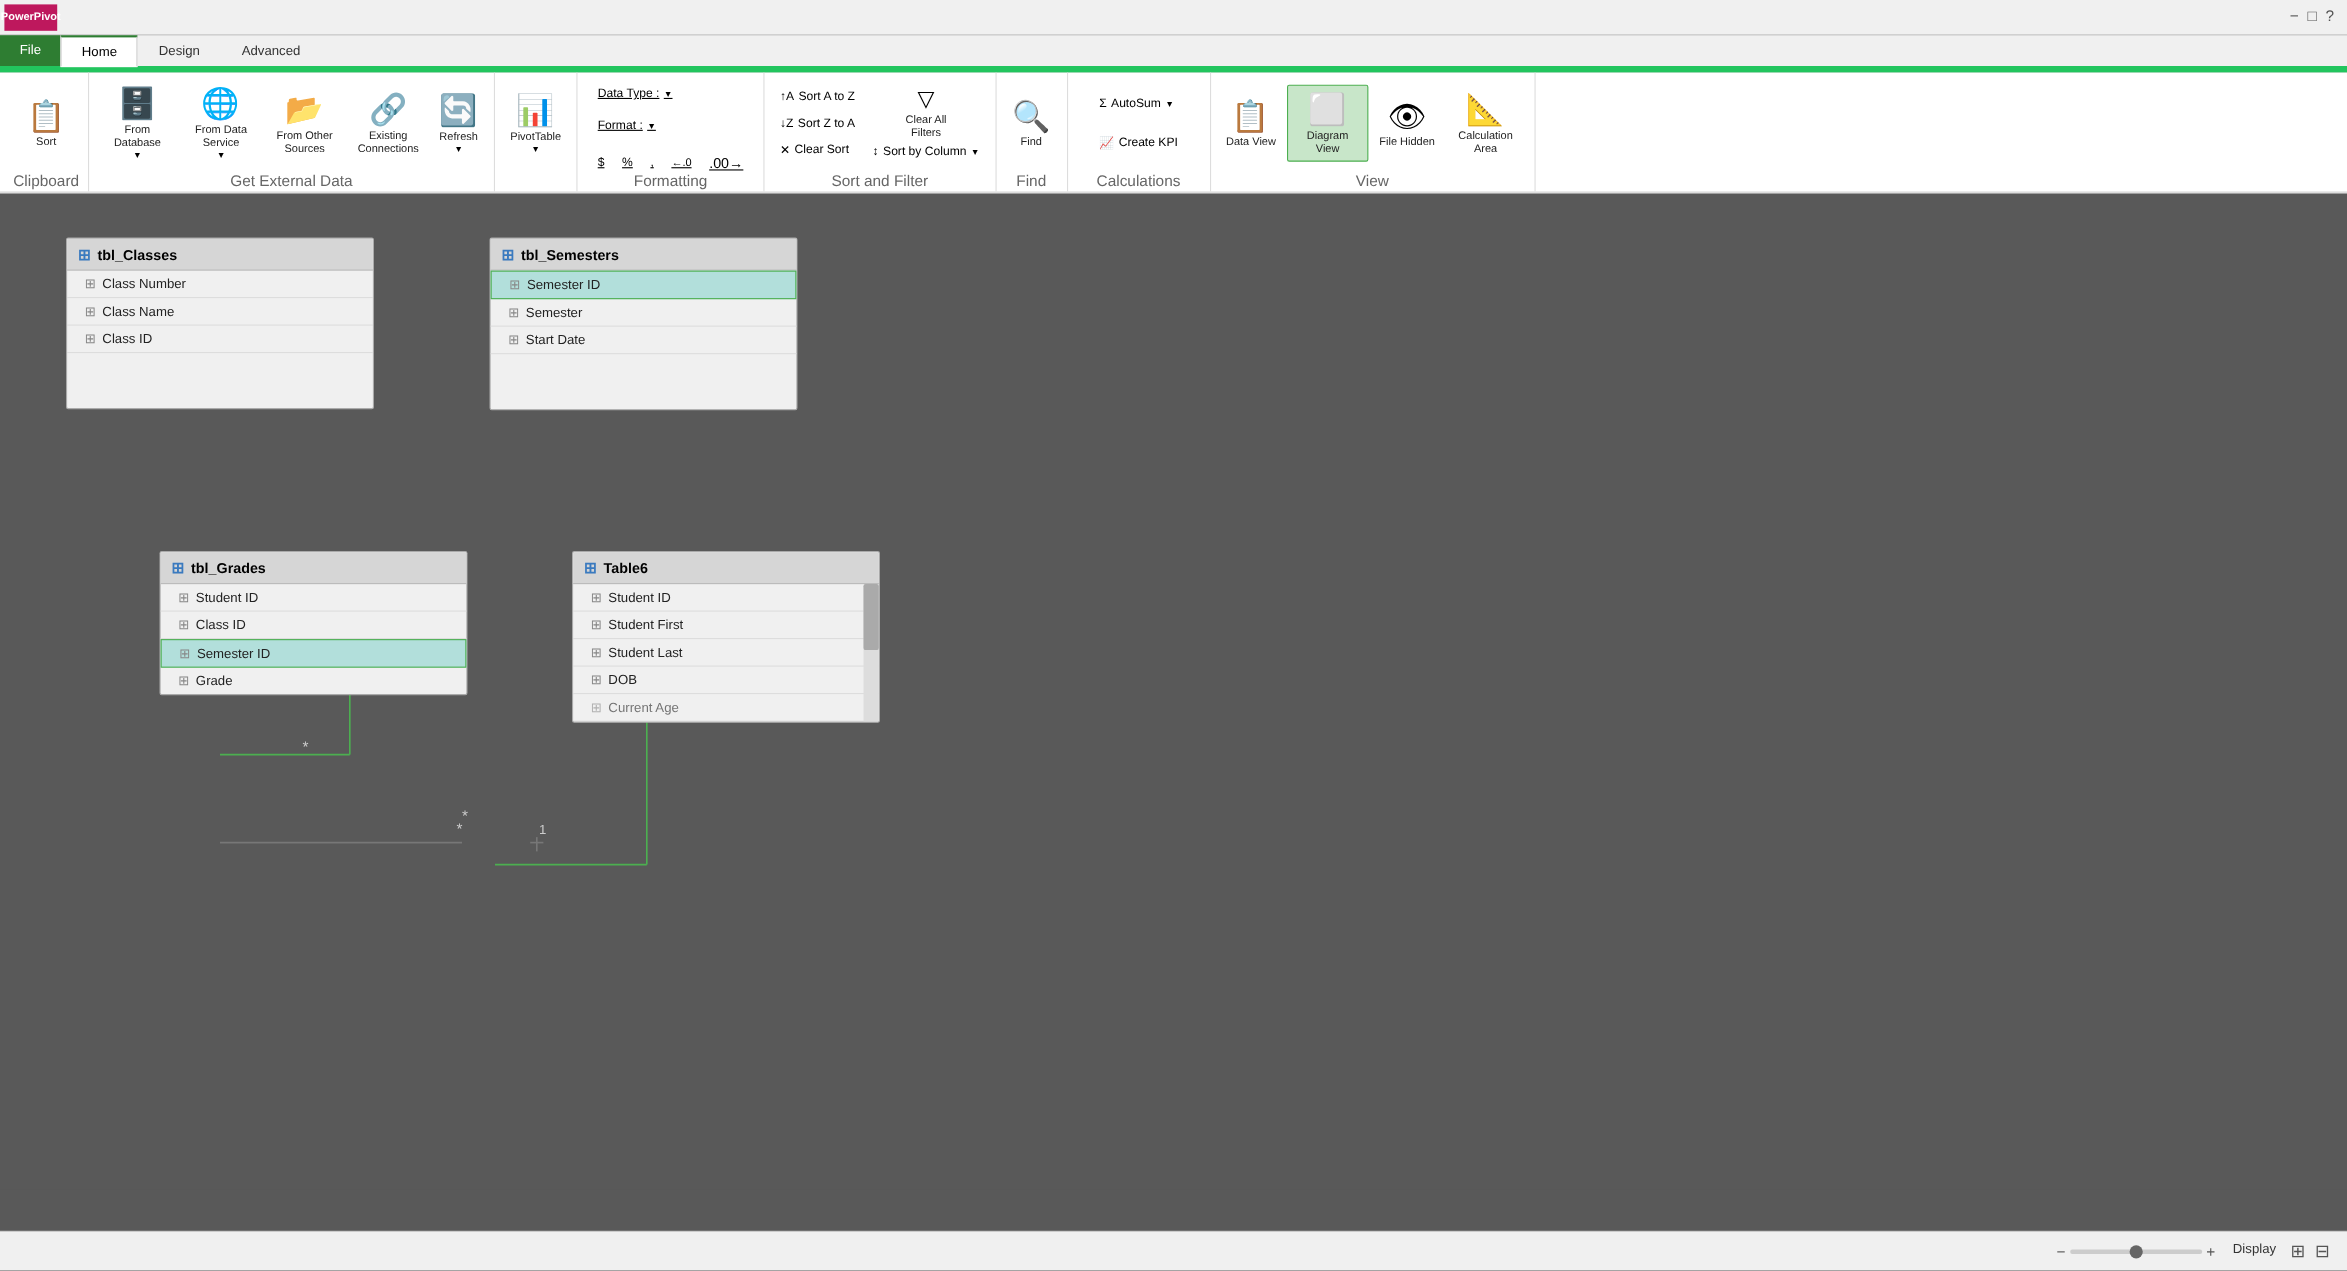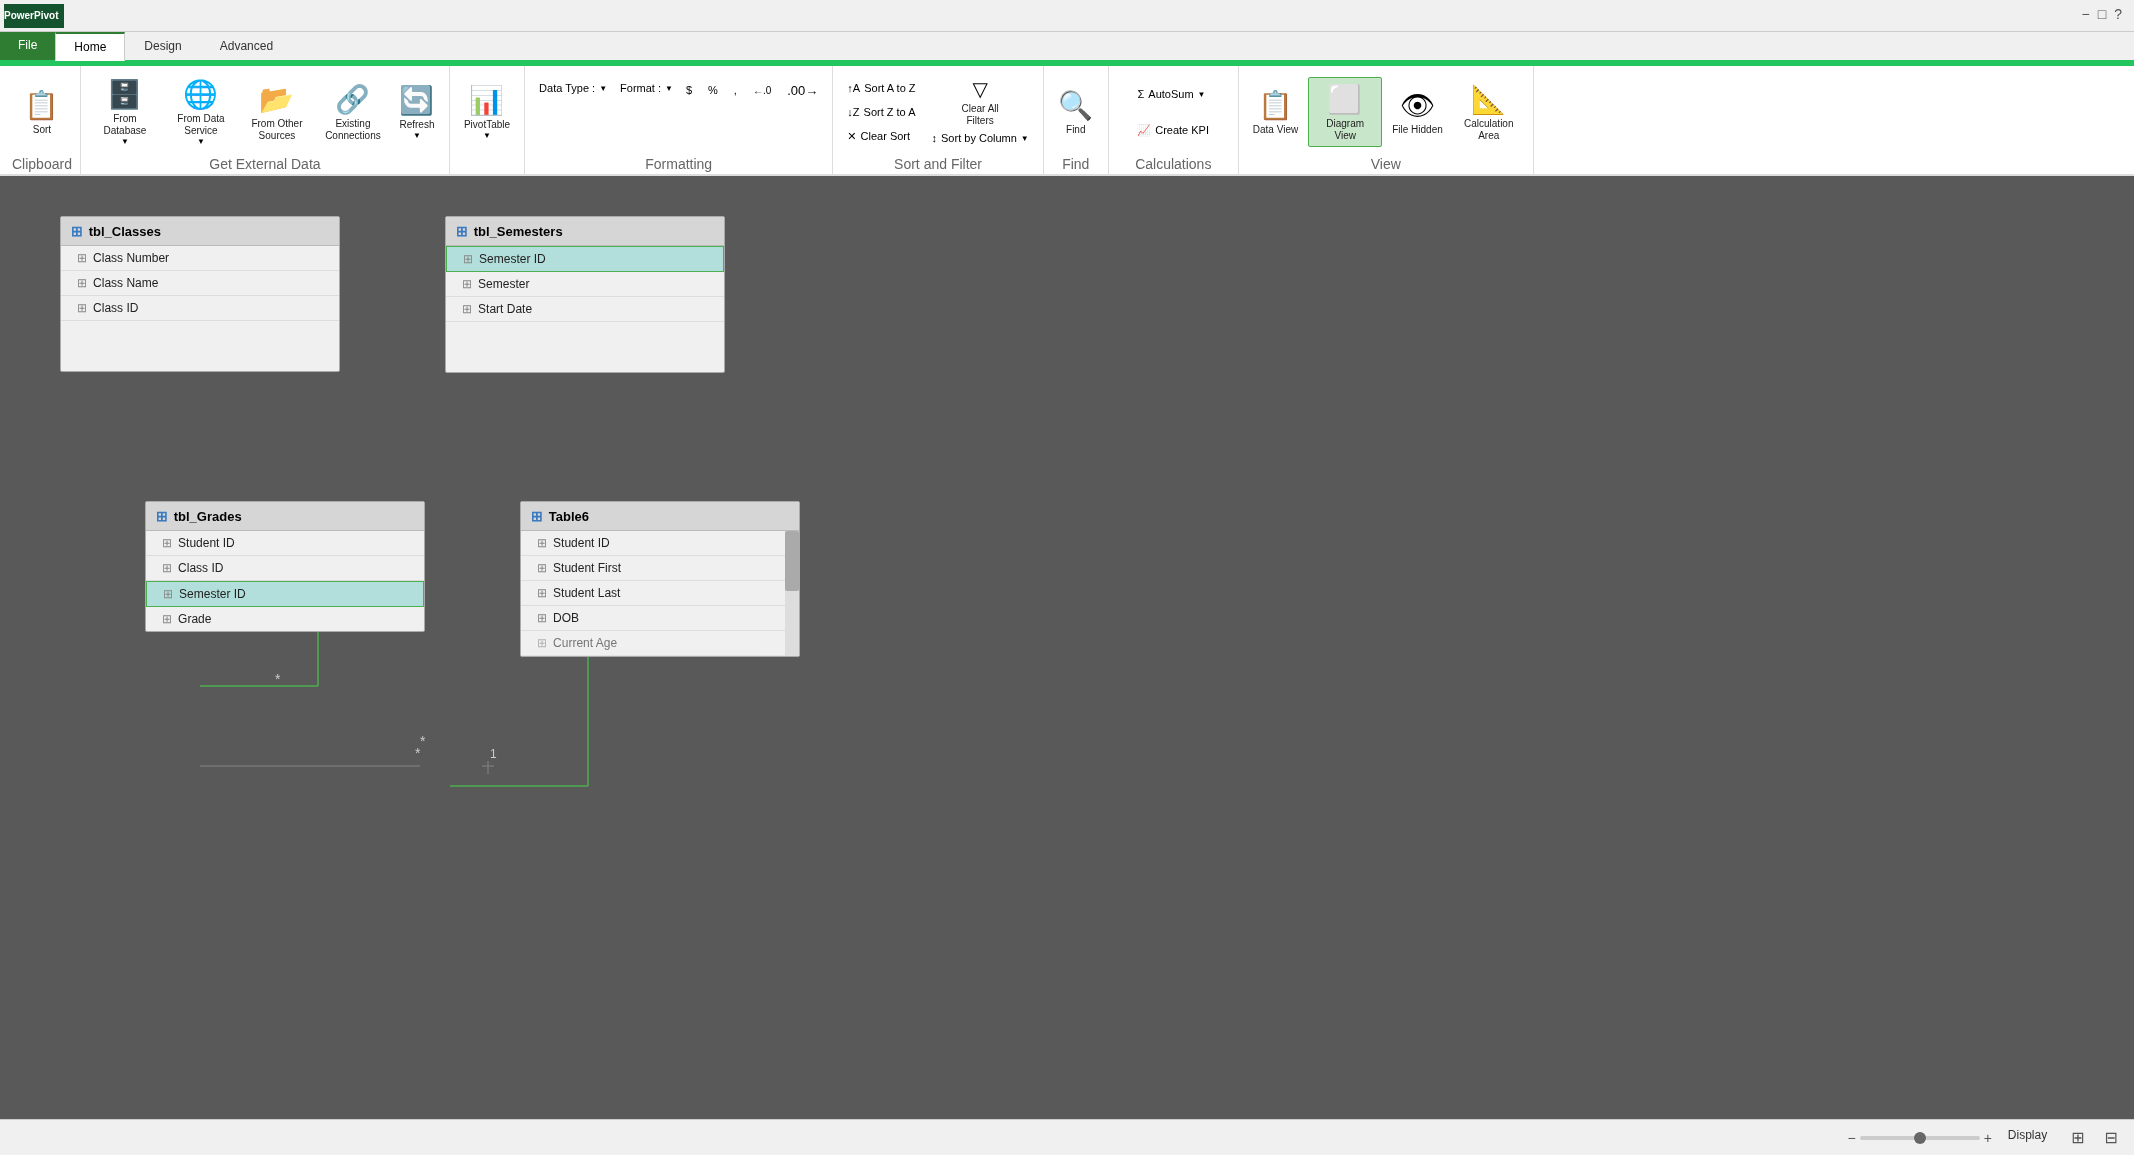--- a/index.html
+++ b/index.html
@@ -93,24 +93,25 @@
     }
     .ribbon-col {
       display: flex;
       flex-direction: column;
       justify-content: space-around;
       height: 70px;
       gap: 2px;
     }
     .ribbon-col-wide {
       display: flex;
-      flex-direction: row;
+      flex-direction: column;
       height: 70px;
       justify-content: flex-start;
-      gap: 1px;
+      gap: 13px;
+      text-decoration: underline;
     }
     .formatting-group .ribbon-col-wide { min-width: 100px; }
 
     
     .ribbon-btn.active-view {
       background: #c8e6c9;
       border: 1px solid #4caf50;
     }
 
     
@@ -202,21 +203,21 @@
     .zoom-thumb {
       position: absolute;
       left: 50%;
       top: 50%;
       transform: translate(-50%, -50%);
       width: 12px;
       height: 12px;
       background: #666;
       border-radius: 50%;
     }
-    .view-icons { display: flex; gap: 20px; }
+    .view-icons { display: flex; gap: 9px; }
     .view-icon { font-size: 16px; cursor: pointer; color: #555; }
     .window-controls { position: absolute; right: 12px; top: 6px; display: flex; gap: 8px; }
     .win-ctrl { font-size: 14px; cursor: pointer; color: #555; }
 
     .scrollbar-v {
       position: absolute;
       right: 0;
       top: 0;
       bottom: 0;
       width: 14px;
@@ -230,21 +231,21 @@
       background: #aaa;
       border-radius: 2px;
     }
 
     .dropdown-arrow { font-size: 8px; }
   </style>
 </head>
 <body>
 
 <div class="title-bar">
-  <div style="width:60px; height:24px; background:#14532d; margin-left:4px; display:flex; align-items:center; justify-content:flex-start;">
+  <div style="width:48px; height:24px; background:#be185d; margin-left:4px; display:flex; align-items:center; justify-content:center;">
     <span style="color:white; font-size:10px; font-weight:bold;">PowerPivot</span>
   </div>
   <div class="window-controls">
     <span class="win-ctrl">−</span>
     <span class="win-ctrl">□</span>
     <span class="win-ctrl">?</span>
   </div>
 </div>
 
 <div class="ribbon-tabs">

